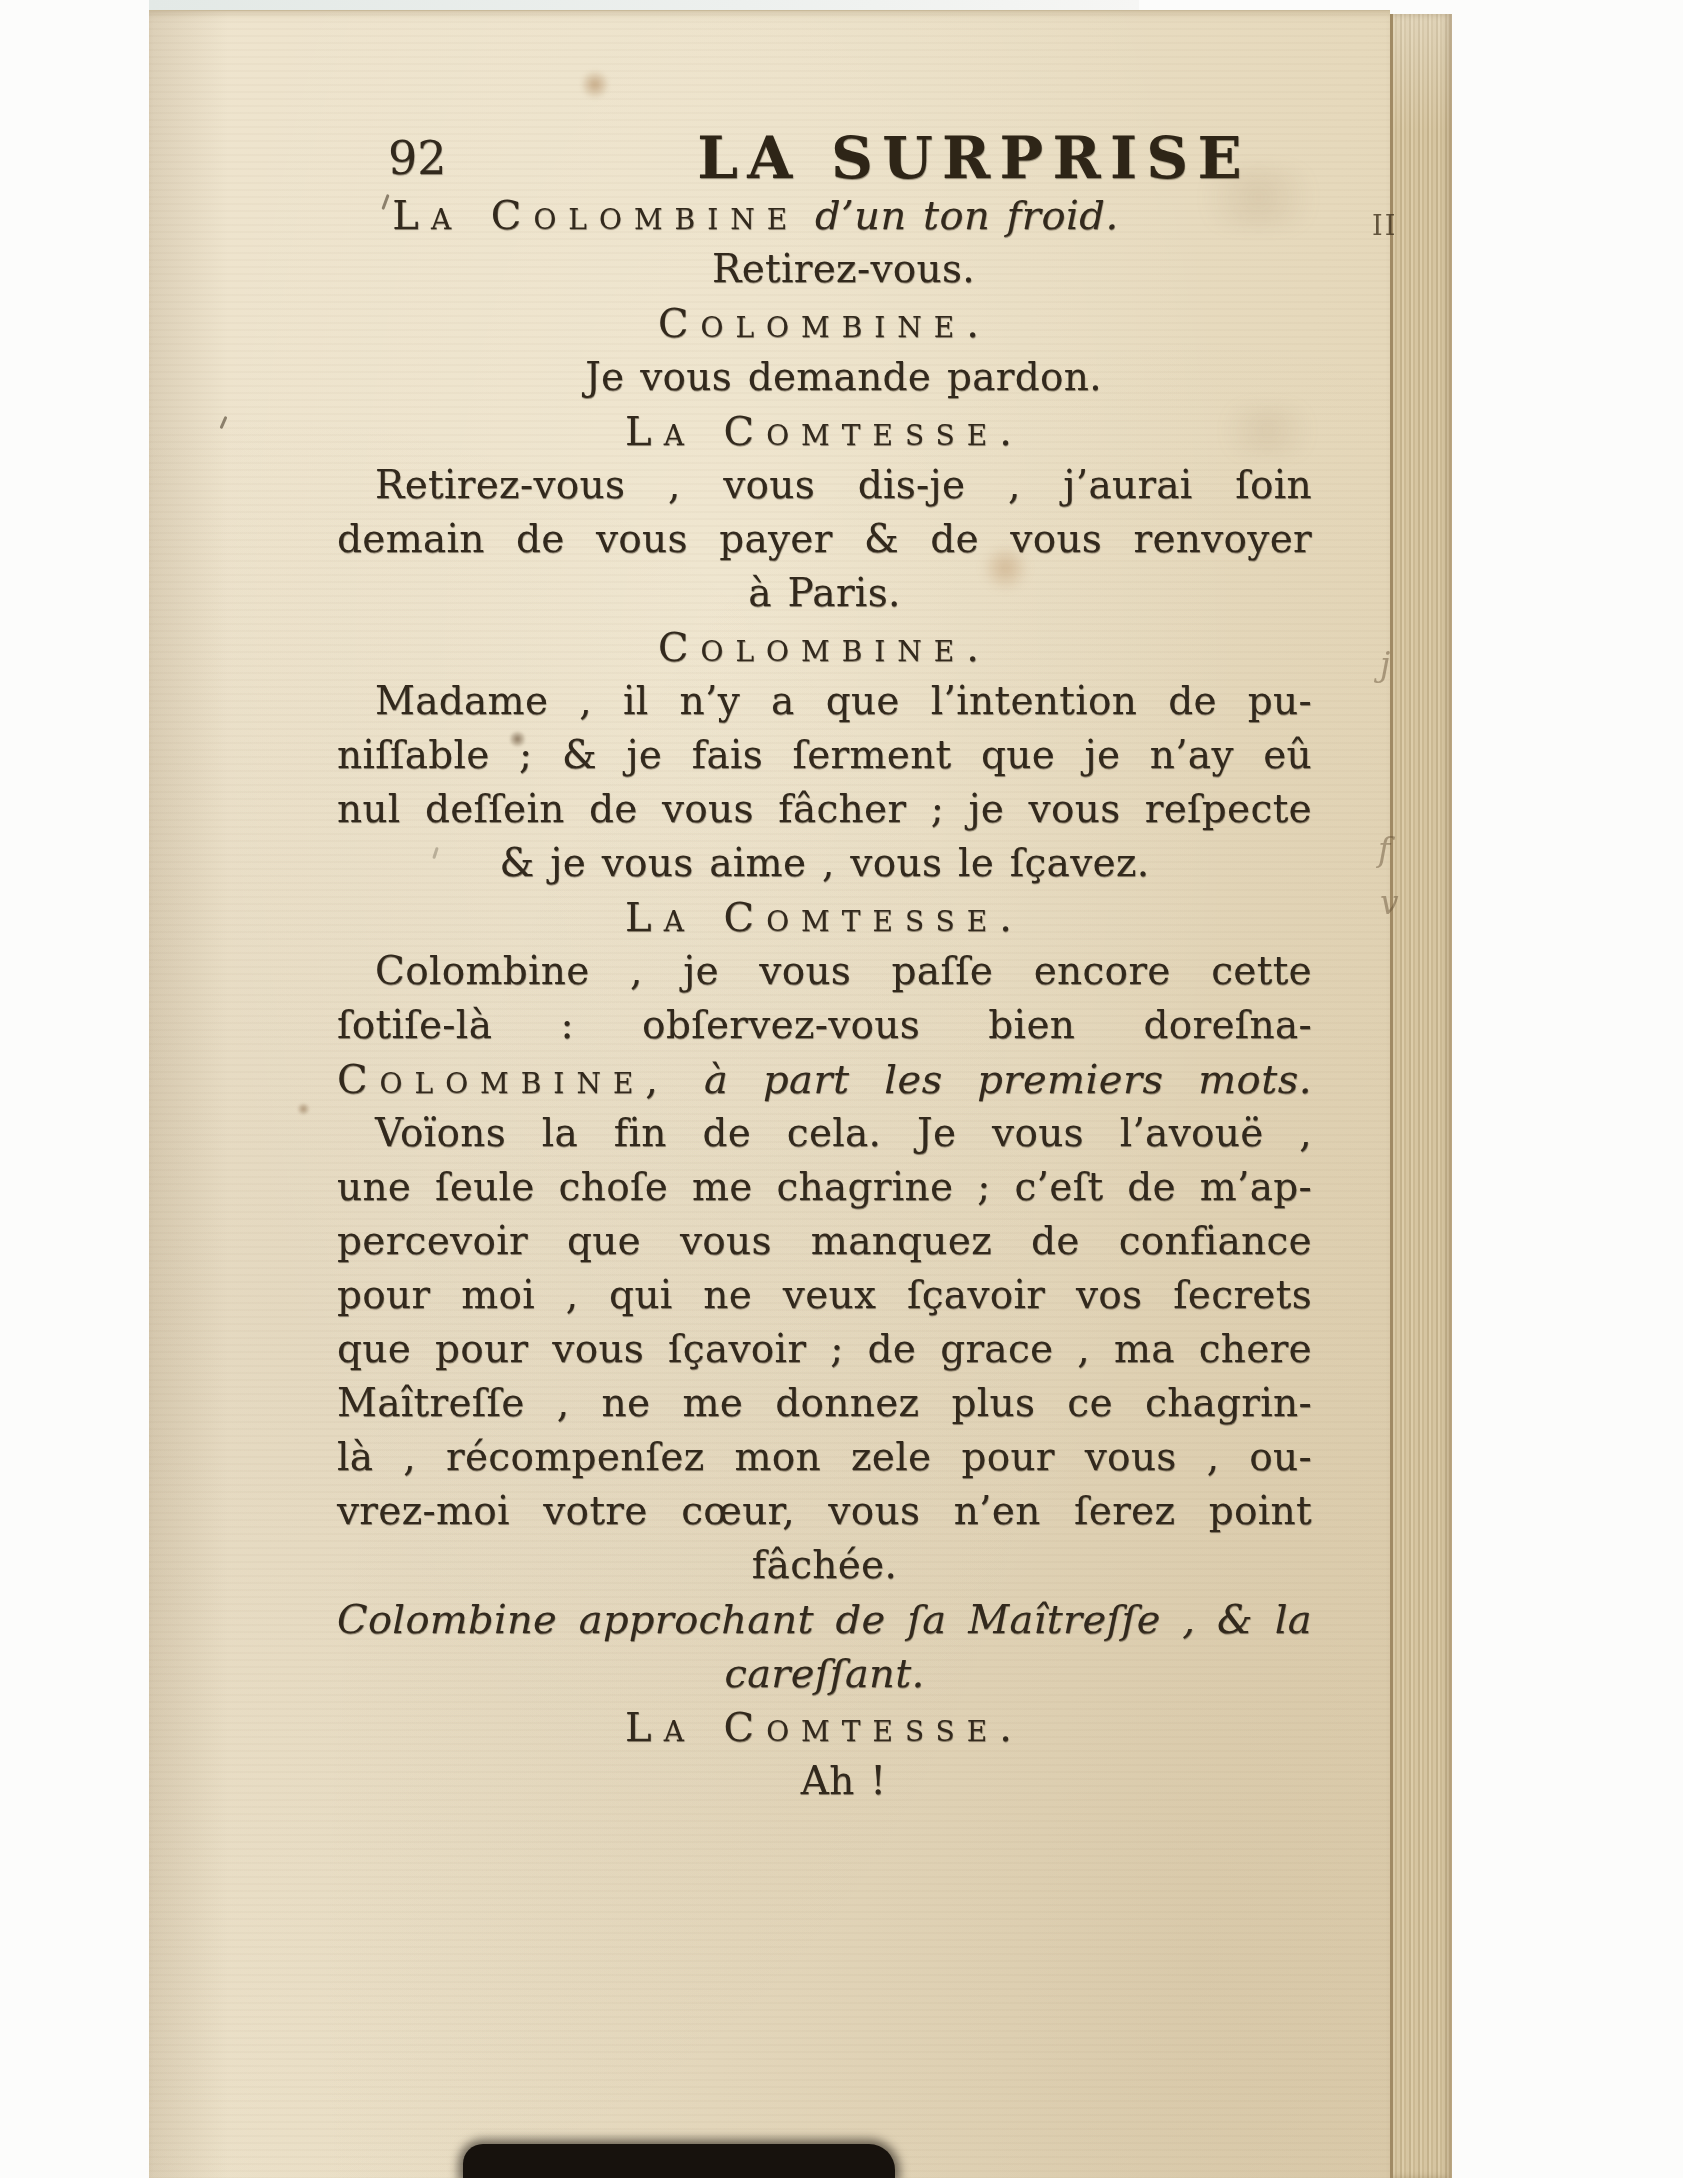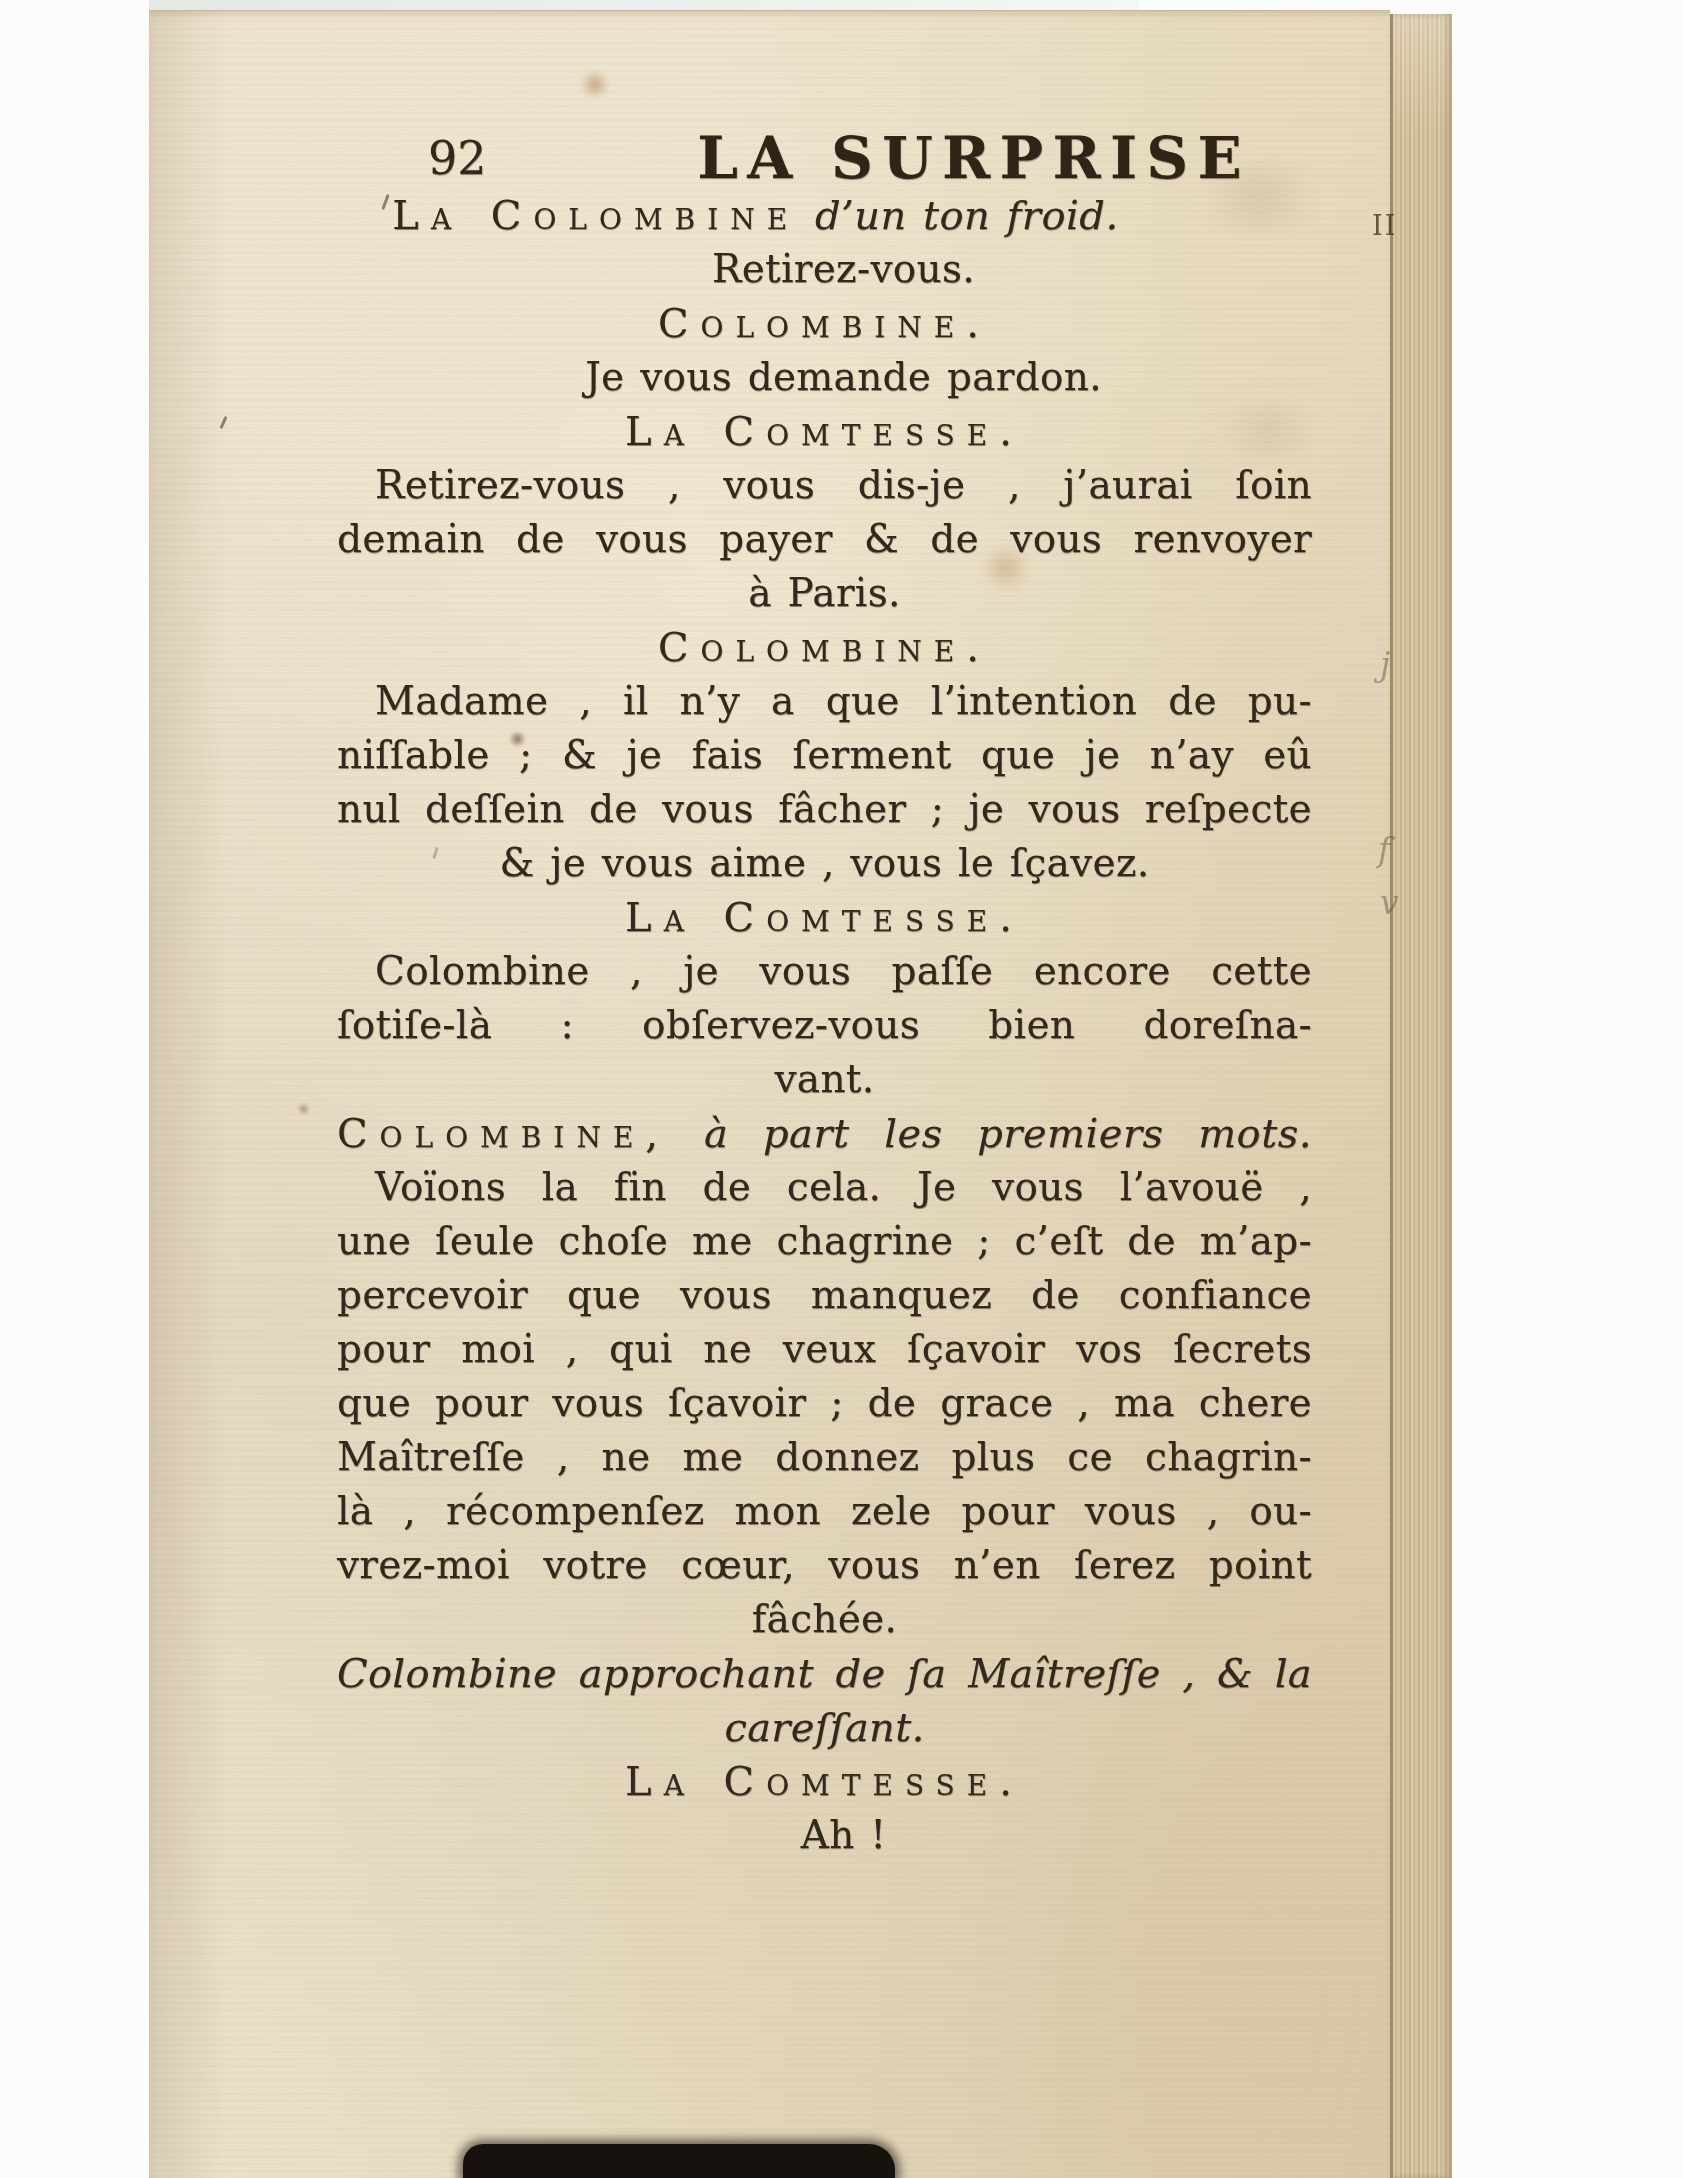--- a/index.html
+++ b/index.html
@@ -50,21 +50,21 @@
   .center{text-align:center;transform:translateX(-69px);}
   .italic{font-style:italic;font-size:40px;}
   .speaker{font-size:40px;font-variant:small-caps;letter-spacing:.30em;text-align:center;}
   .sp{font-variant:small-caps;letter-spacing:.30em;font-size:40px;}
   .dir{font-style:italic;letter-spacing:0.5px;font-size:40px;}
   .running-title{position:absolute;left:337px;top:117px;width:975px;height:83px;line-height:83px;
     text-align:right;transform:translateX(-61px);
     font-size:58px;font-weight:bold;letter-spacing:.16em;color:#2e2517;
     text-shadow:0.5px 0.8px 1px rgba(46,37,23,.5);}
   .page-number{position:absolute;left:388px;top:117px;height:83px;line-height:83px;
-    font-size:46px;color:#32291d;text-shadow:0.4px 0.6px 0.8px rgba(52,42,28,.5);margin-left:40px;}
+    font-size:46px;color:#32291d;text-shadow:0.4px 0.6px 0.8px rgba(52,42,28,.5);}
   
   .edge-mark{position:absolute;color:rgba(62,47,27,.78);font-size:27px;letter-spacing:2px;}
   .ghost{position:absolute;font-style:italic;color:rgba(95,75,48,.45);font-size:33px;filter:blur(0.6px);}
   
   .stain{position:absolute;border-radius:50%;pointer-events:none;}
   .s1{left:579px;top:71px;width:32px;height:27px;filter:blur(2px);
       background:radial-gradient(circle,rgba(150,100,50,.45),rgba(150,100,50,0) 70%);}
   .s2{left:509px;top:731px;width:17px;height:16px;filter:blur(1px);
       background:radial-gradient(circle,rgba(80,55,30,.6),rgba(80,55,30,0) 75%);}
   .s3{left:980px;top:546px;width:51px;height:44px;filter:blur(4px);
@@ -103,21 +103,20 @@
   <div class="line fill">demain de vous payer &amp; de vous renvoyer</div>
   <div class="line short">à Paris.</div>
   <div class="line speaker">Colombine.</div>
   <div class="line fill indent">Madame , il n’y a que l’intention de pu-</div>
   <div class="line fill">niſſable ; &amp; je fais ſerment que je n’ay eû</div>
   <div class="line fill">nul deſſein de vous fâcher ; je vous reſpecte</div>
   <div class="line short">&amp; je vous aime , vous le ſçavez.</div>
   <div class="line speaker">La Comtesse.</div>
   <div class="line fill indent">Colombine , je vous paſſe encore cette</div>
   <div class="line fill">ſotiſe-là : obſervez-vous bien doreſna-</div>
-  <div class="line short">vant.</div>
   <div class="line fill"><span class="sp">Colombine,</span> <span class="dir">à part les premiers mots.</span></div>
   <div class="line fill indent">Voïons la fin de cela. Je vous l’avouë ,</div>
   <div class="line fill">une ſeule choſe me chagrine ; c’eſt de m’ap-</div>
   <div class="line fill">percevoir que vous manquez de confiance</div>
   <div class="line fill">pour moi , qui ne veux ſçavoir vos ſecrets</div>
   <div class="line fill">que pour vous ſçavoir ; de grace , ma chere</div>
   <div class="line fill">Maîtreſſe , ne me donnez plus ce chagrin-</div>
   <div class="line fill">là , récompenſez mon zele pour vous , ou-</div>
   <div class="line fill">vrez-moi votre cœur, vous n’en ſerez point</div>
   <div class="line short">fâchée.</div>

